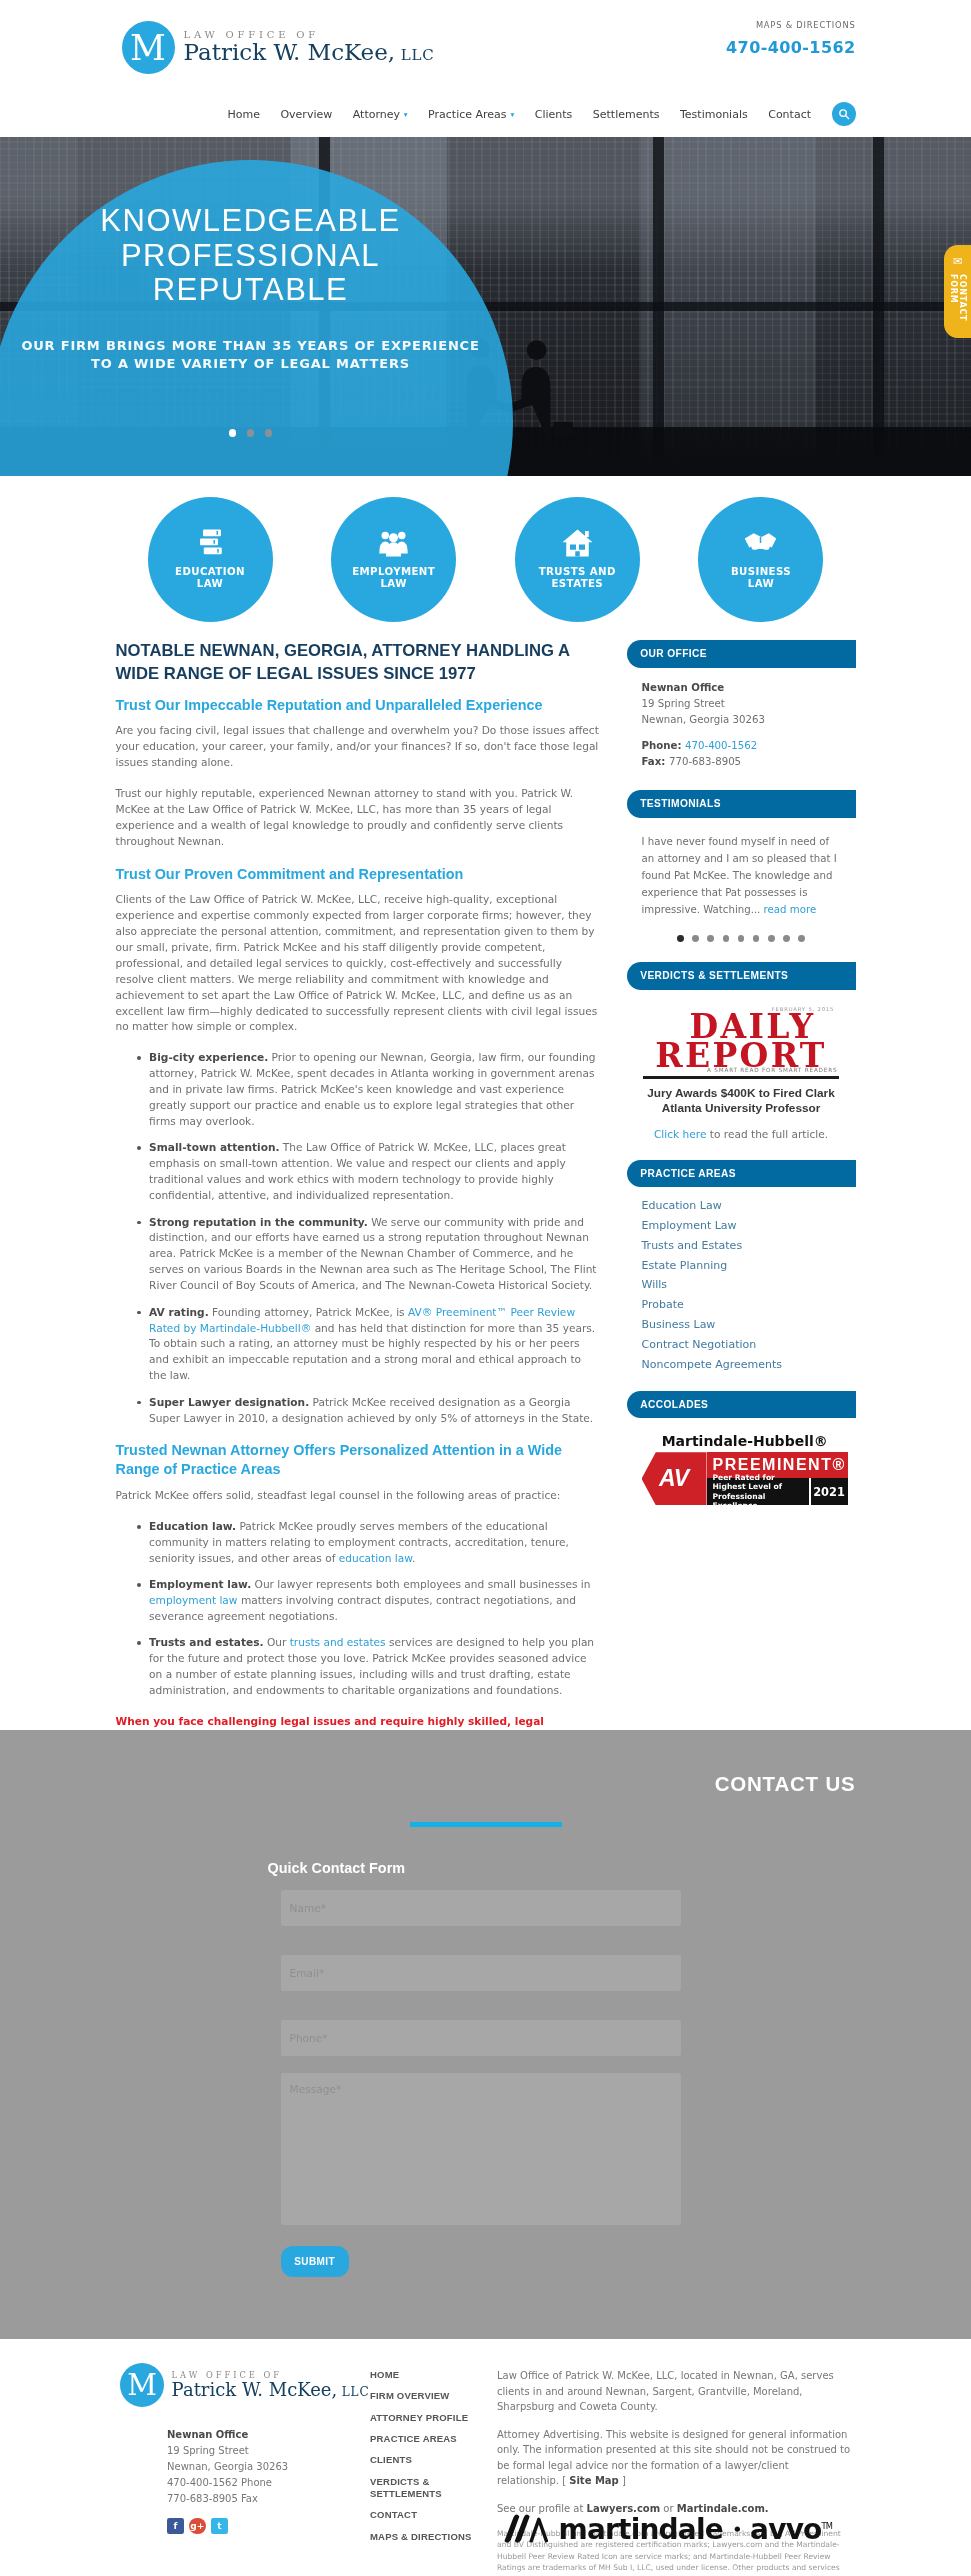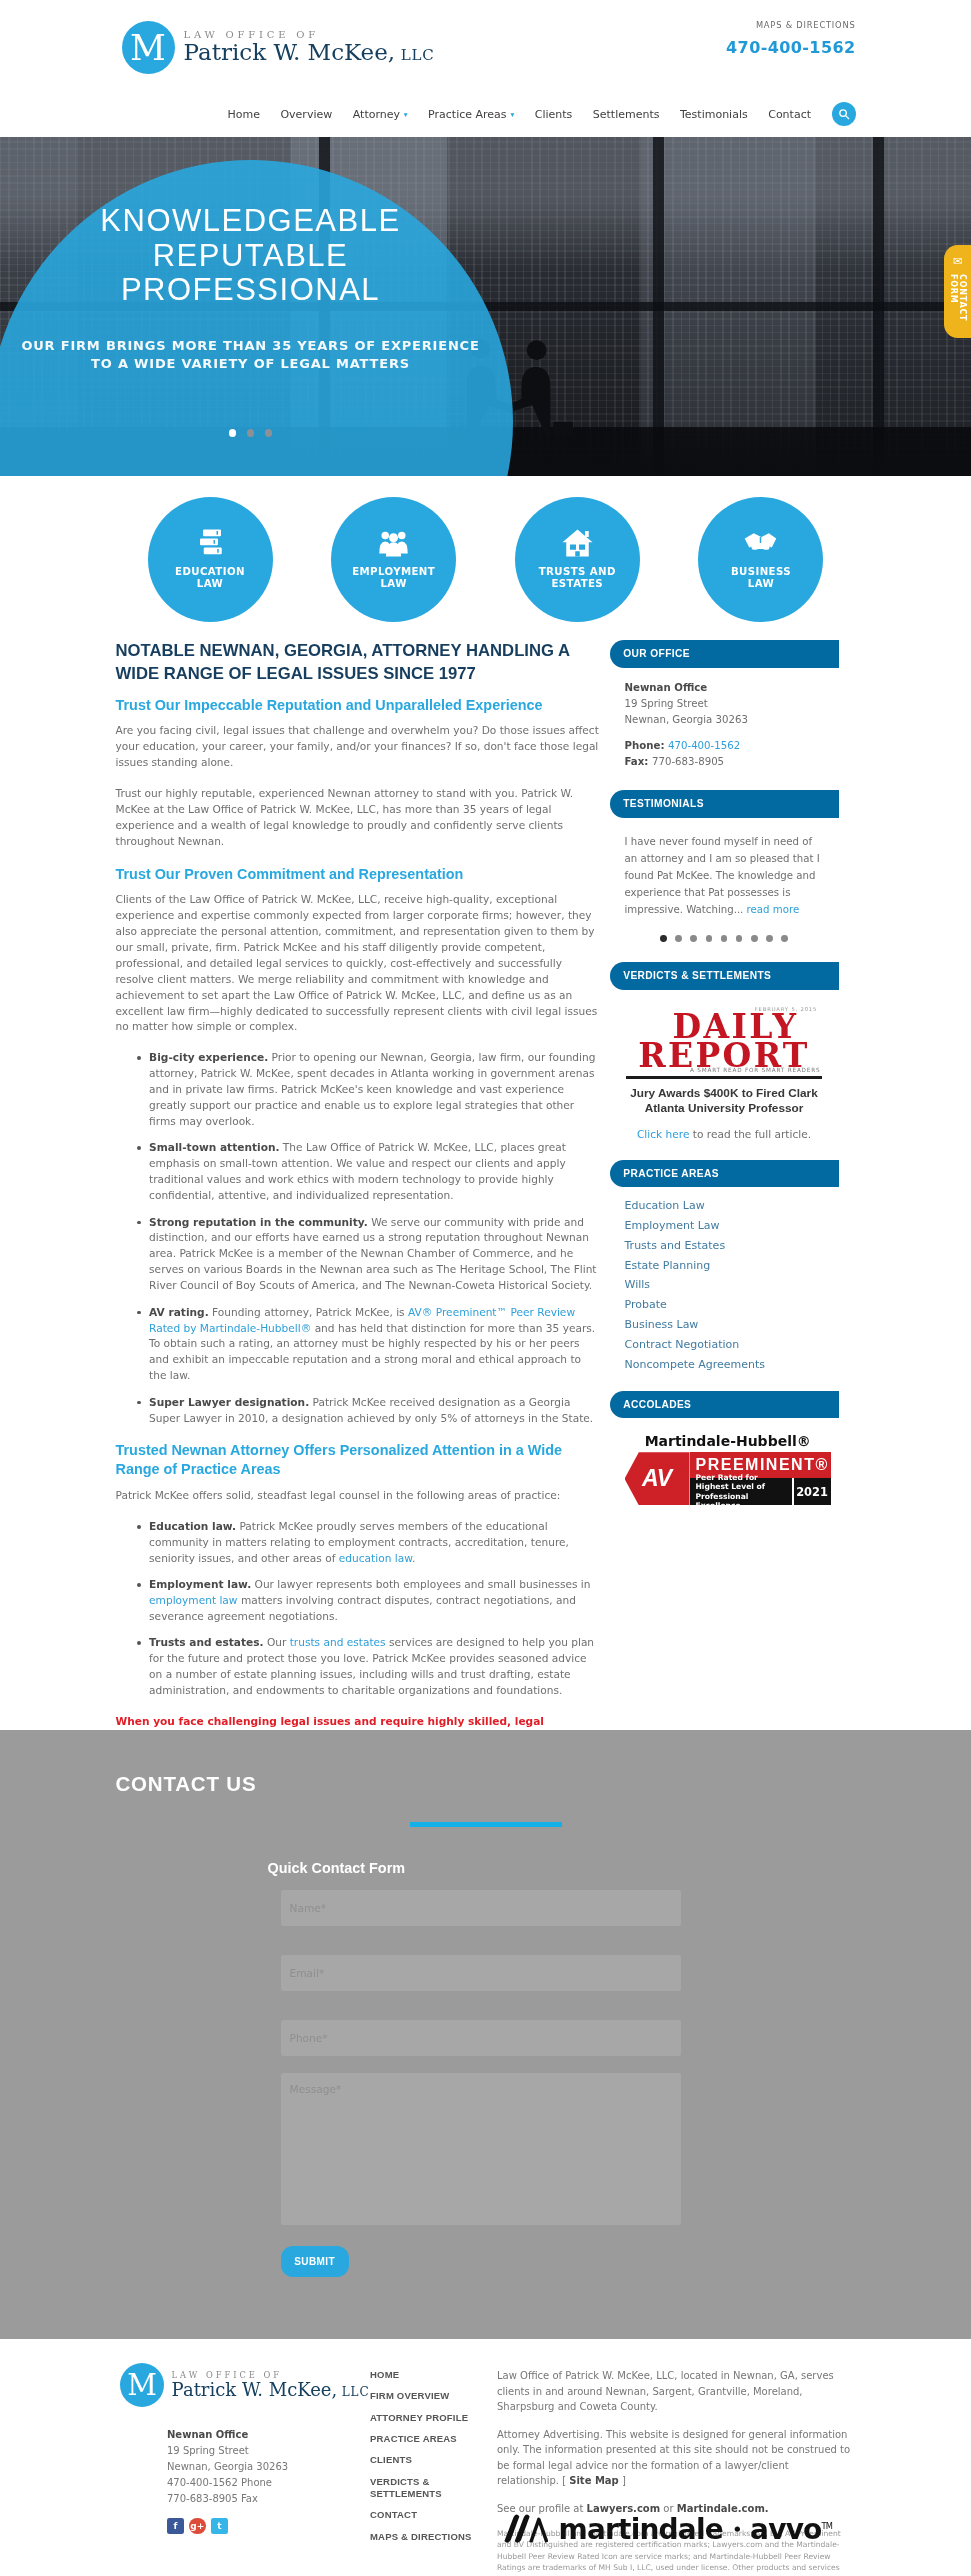--- a/index.html
+++ b/index.html
@@ -53,21 +53,21 @@
   .contact-tab .vtxt { writing-mode:vertical-rl; color:#fff; font-size:8px; font-weight:bold; letter-spacing:0.8px; }
 
   
   .circles { width:740px; margin:21px auto 18px; display:flex; justify-content:space-between; padding:0 32px; }
   .pcircle { width:125px; height:125px; border-radius:50%; background:#29a8e0; color:#fff; text-align:center;
              display:flex; flex-direction:column; align-items:center; justify-content:center; gap:7.6px; }
   .pcircle .plabel { font-weight:bold; font-size:10.2px; letter-spacing:0.4px; line-height:1.25; width:83px; }
 
   
   .page-top { height:1730px; overflow:hidden; }
-  .main-wrap { width:740px; margin:15px auto; display:grid; grid-template-columns:486px 229px; column-gap:8px; }
+  .main-wrap { width:740px; margin:15px auto; display:grid; grid-template-columns:486px 229px; column-gap:25px; }
 
   h1.doc { color:#173e5e; font-size:16.7px; line-height:1.35; margin-bottom:10.6px; font-family:"Liberation Sans",sans-serif; }
   h2.blue { color:#29a8e0; font-size:14.4px; font-weight:700; line-height:1.3; margin:7.6px 0 9px; font-family:"Liberation Sans",sans-serif; }
   .main p { line-height:1.5; margin-bottom:15px; }
   .main ul { list-style:none; padding-left:23px; margin-bottom:15px; }
   .main li { position:relative; line-height:1.5; margin-bottom:10.6px; padding-left:10.6px; }
   .main li::before { content:""; position:absolute; left:-1.5px; top:6px; width:3.8px; height:3.8px; border-radius:50%; background:#555; }
   .seg-b { font-weight:bold; color:#4a4a4a; }
   .seg-a { color:#2d9fd9; }
   .redtxt { color:#e11d26; font-weight:bold; line-height:1.5; margin-bottom:15px; }
@@ -104,21 +104,21 @@
   .av-pre { grid-column:2/4; background:#ce2127; color:#fff; display:flex; align-items:center; padding-left:6px;
             font-size:16px; font-weight:bold; letter-spacing:1.5px; font-family:"Liberation Sans",sans-serif; }
   .av-peer { background:#111; color:#fff; font-size:7.6px; font-weight:bold; line-height:1.25;
              display:flex; align-items:center; padding-left:6px; }
   .av-year { background:#111; color:#fff; display:flex; align-items:center; justify-content:center;
              font-weight:bold; font-size:11.4px; border-left:2.3px solid #fff; }
 
   
   .contact-sec { height:609px; background:#9b9b9b; }
   .contact-inner { width:740px; margin:0 auto; padding-top:42px; }
-  .contact-title { text-align:left; color:#fff; font-size:20.5px; font-weight:bold; letter-spacing:0.8px;
+  .contact-title { text-align:right; color:#fff; font-size:20.5px; font-weight:bold; letter-spacing:0.8px;
                    font-family:"Liberation Sans",sans-serif; }
   .contact-bar { width:152px; height:5.3px; background:#14b0e8; margin:26px auto 0; }
   .qcf { margin:33px 0 13.7px 152px; color:#fff; font-weight:bold; font-size:14.4px; font-family:"Liberation Sans",sans-serif; }
   .form { margin-left:165px; width:400px; display:flex; flex-direction:column; gap:29px; }
   .field, .area { background:#a7a7a7; border:none; border-radius:2.3px; padding:10.6px 9px; font-size:10.6px;
                   color:#6e6e6e; font-family:"DejaVu Sans",sans-serif; width:100%; }
   .field { height:36px; }
   .area { height:152px; resize:none; }
   .field::placeholder, .area::placeholder { color:#8f8f8f; }
   .submit { margin:21px 0 0 165px; background:#29a8e0; color:#fff; border:none; border-radius:12px;
@@ -220,22 +220,22 @@
           <path d="M60 150 V70 q0 -26 19 -26 q19 0 19 26 l0 18 26 10 -4 10 -30 -10 z"></path>
         <circle cx="152" cy="24" r="13"></circle>
           <path d="M170 150 V72 q0 -26 -19 -26 q-19 0 -19 26 l0 16 -14 6 4 10 24 -8 z"></path>
         <rect x="174" y="118" width="26" height="18" rx="2"></rect>
       </g>
     </svg>
     <div class="hero-circle"></div>
     <div class="hero-copy">
       <div class="hero-title">
         <div>KNOWLEDGEABLE</div>
+        <div>PROFESSIONAL</div>
         <div>REPUTABLE</div>
-        <div>PROFESSIONAL</div>
       </div>
       <div class="hero-sub">
         <div>OUR FIRM BRINGS MORE THAN 35 YEARS OF EXPERIENCE</div>
         <div>TO A WIDE VARIETY OF LEGAL MATTERS</div>
       </div>
     </div>
     <div class="hero-dots">
         <span class="dot" data-state="on"></span>
         <span class="dot" data-state="off"></span>
         <span class="dot" data-state="off"></span>

